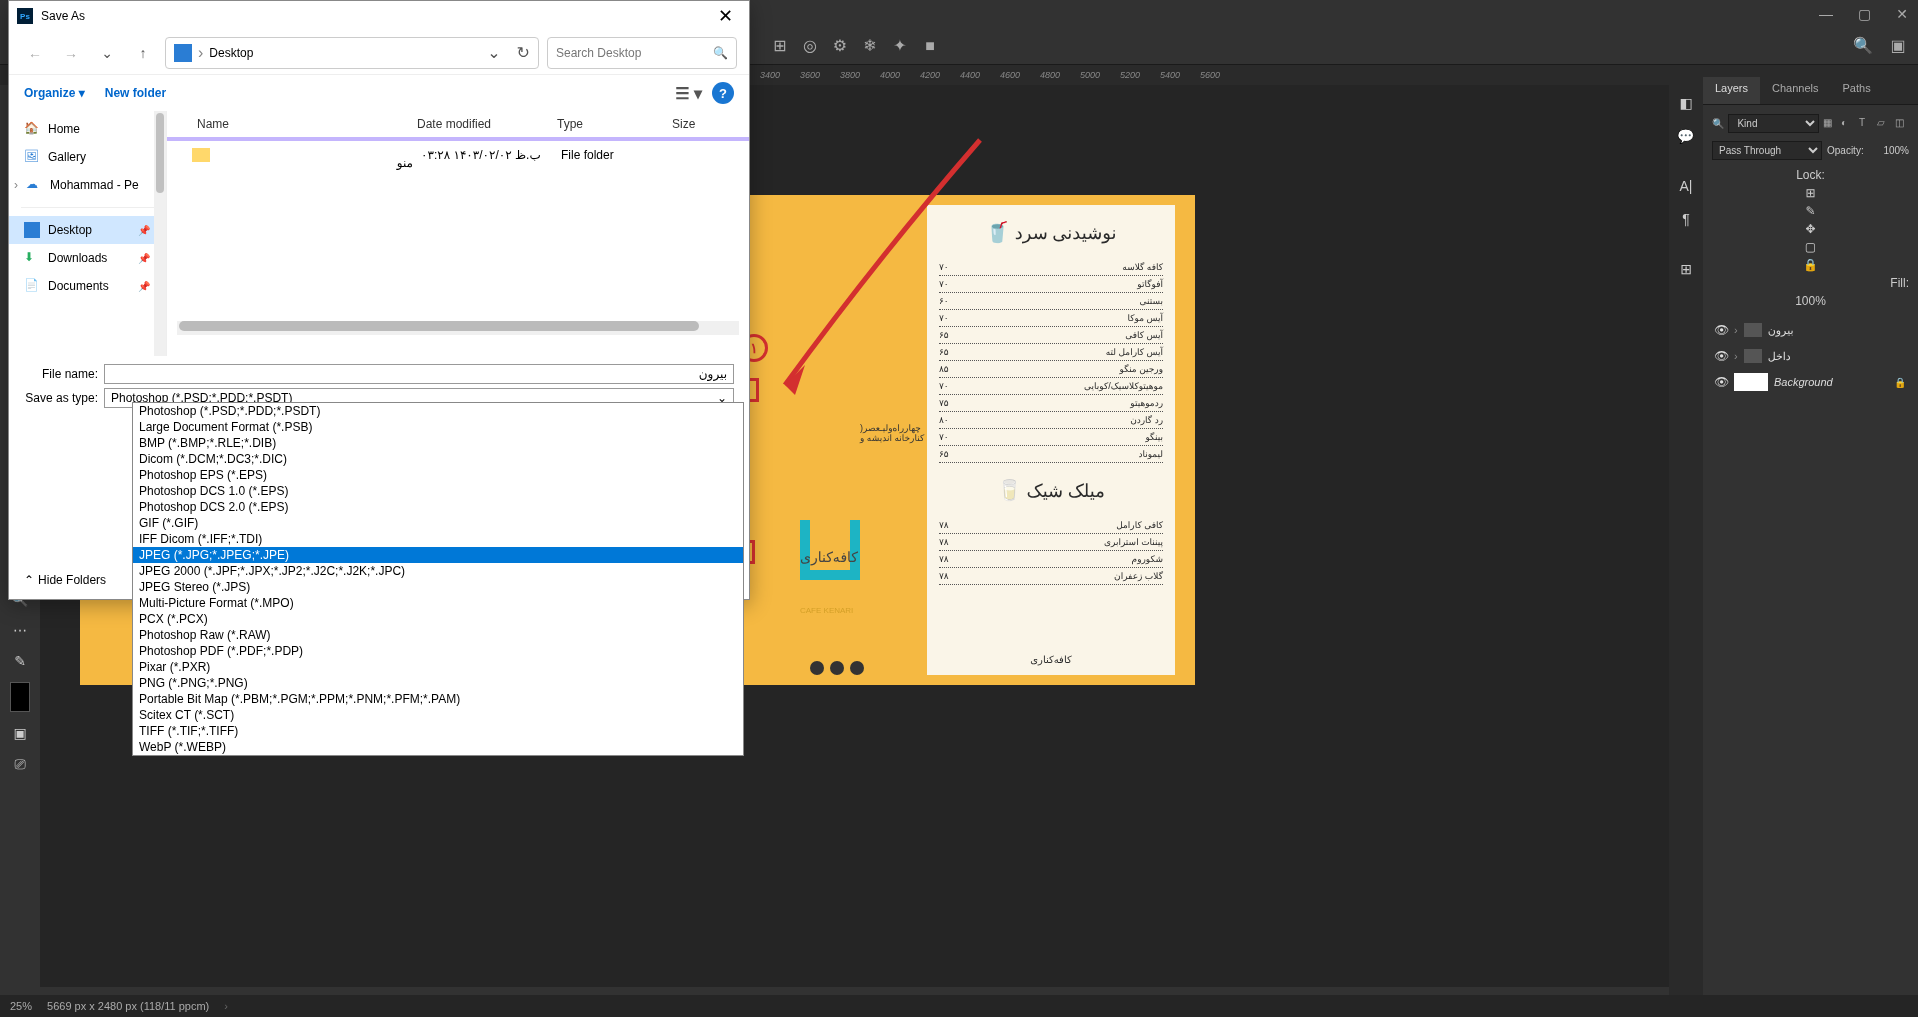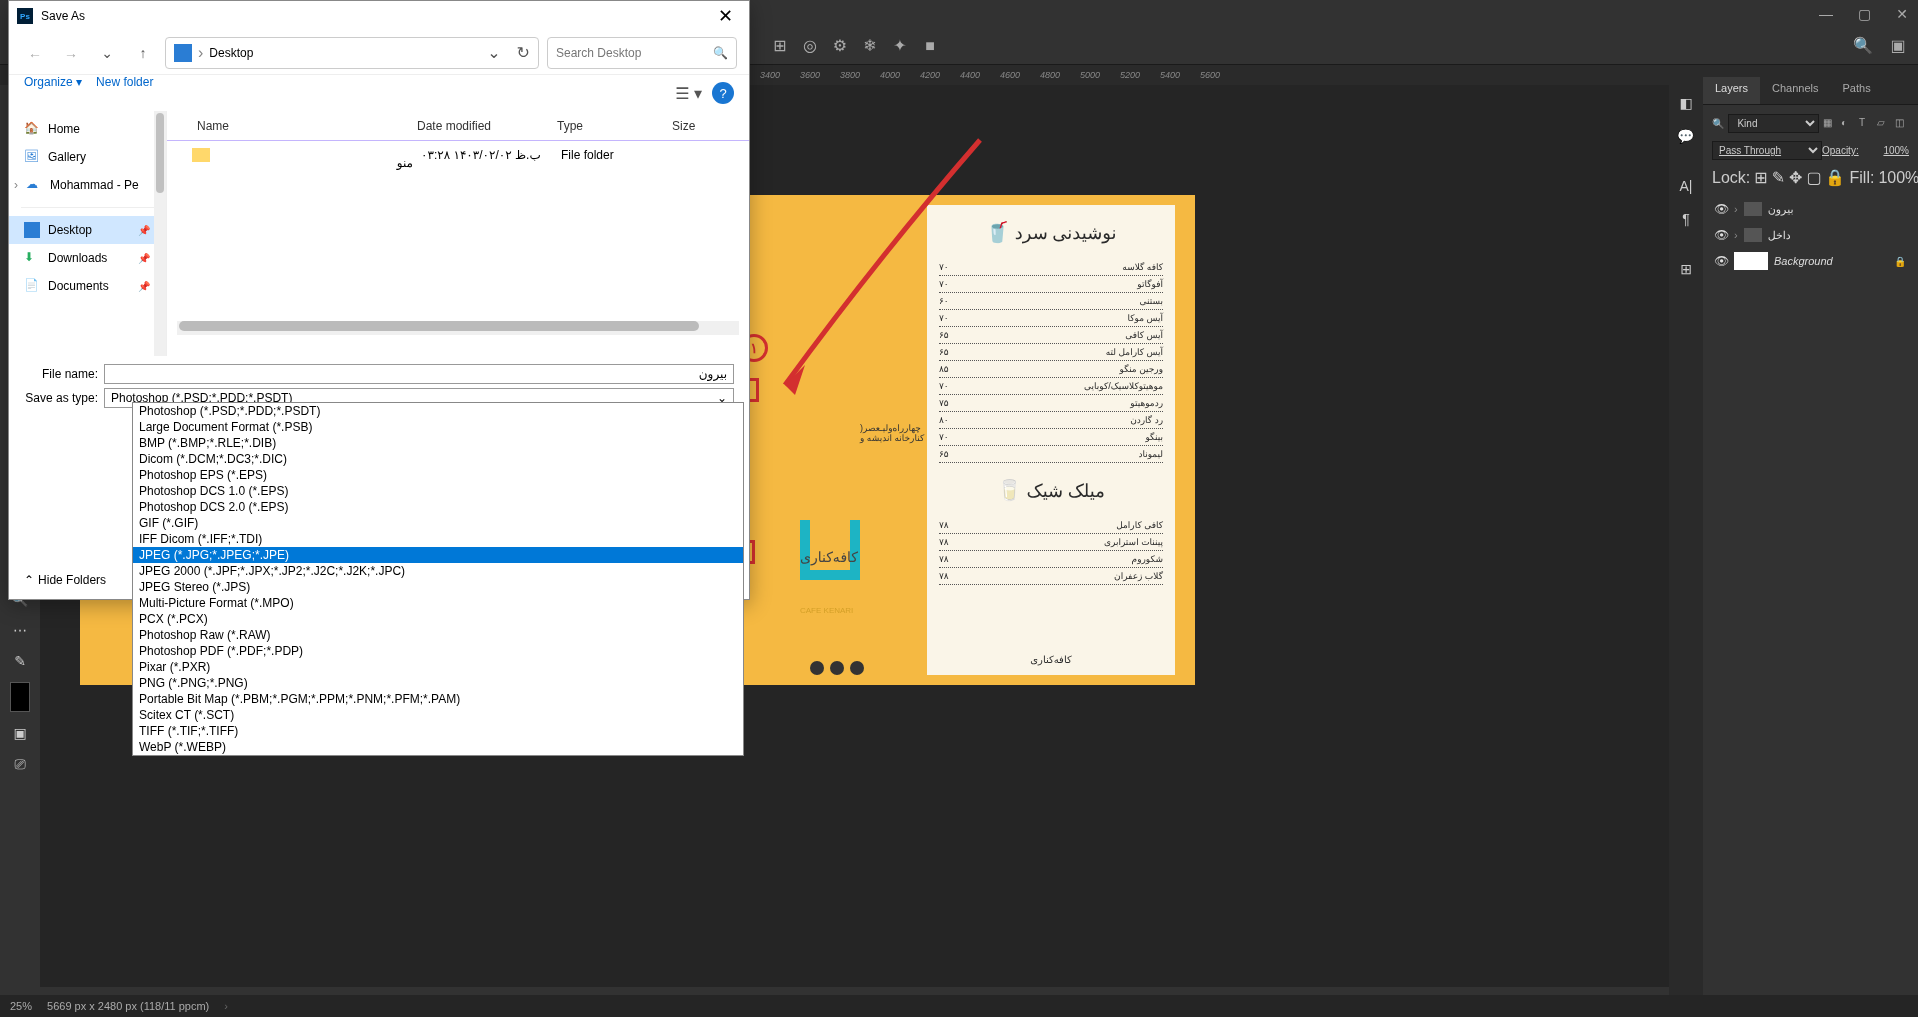--- a/index.html
+++ b/index.html
@@ -35,24 +35,24 @@
     
     .ps-panels { position: absolute; top: 77px; right: 0; width: 215px; bottom: 0; background: #323232; }
     .panel-tabs { display: flex; height: 28px; background: #2a2a2a; border-bottom: 1px solid #1a1a1a; }
     .panel-tab { padding: 5px 12px; font-size: 11px; color: #aaa; }
     .panel-tab.active { background: #3a3a3a; color: #ddd; }
     .panel-body { padding: 5px; }
     .kind-row { display: flex; align-items: center; gap: 4px; padding: 4px; }
     .kind-select { flex: 1; background: #2a2a2a; border: 1px solid #1a1a1a; color: #ccc; padding: 2px 4px; font-size: 10px; }
     .filter-icons { display: flex; gap: 4px; }
     .filter-icons span { width: 14px; height: 14px; font-size: 10px; color: #aaa; }
-    .blend-row { display: flex; align-items: center; padding: 4px; font-size: 10px; color: #ccc; text-decoration: underline; }
+    .blend-row { display: flex; align-items: center; gap: 5px; padding: 4px; font-size: 10px; color: #ccc; }
     .blend-select { background: #2a2a2a; border: 1px solid #1a1a1a; color: #ccc; padding: 2px; font-size: 10px; }
     .opacity-val { margin-left: auto; }
-    .lock-row { display: flex; align-items: center; gap: 4px; padding: 4px; font-size: 16px; color: #ccc; }
+    .lock-row { display: flex; align-items: center; gap: 4px; padding: 4px; font-size: 12px; color: #ccc; flex-direction: column; }
     .layers-list { margin-top: 5px; }
     .layer-item { display: flex; align-items: center; gap: 6px; padding: 4px 6px; font-size: 11px; color: #ddd; height: 26px; }
     .layer-item .eye { width: 14px; font-size: 12px; }
     .layer-item .folder-chip { width: 18px; height: 14px; background: #555; }
     .layer-item .bg-chip { width: 34px; height: 18px; background: #fff; }
     .layer-item .lock { margin-left: auto; font-size: 10px; color: #888; }
     
     .ps-iconcol { position: absolute; top: 77px; right: 215px; width: 34px; bottom: 0; background: #2a2a2a; padding-top: 8px; }
     
     .ps-statusbar { position: absolute; bottom: 0; left: 0; right: 0; height: 22px; background: #252525; color: #aaa; font-size: 11px; display: flex; align-items: center; padding: 0 10px; gap: 15px; }
@@ -68,21 +68,21 @@
     .nav-btn { width: 28px; height: 28px; display: flex; align-items: center; justify-content: center; color: #555; font-size: 14px; }
     .nav-btn.disabled { color: #aaa; }
     .addr-bar { flex: 1; display: flex; align-items: center; border: 1px solid #ccc; border-radius: 4px; height: 32px; padding: 0 8px; gap: 6px; }
     .addr-icon { width: 18px; height: 18px; background: #2a7dd4; }
     .addr-text { font-size: 12px; }
     .addr-dropdown { margin-left: auto; color: #555; }
     .refresh { margin-left: 10px; color: #555; }
     .search-box { width: 190px; border: 1px solid #ccc; border-radius: 4px; height: 32px; display: flex; align-items: center; padding: 0 8px; color: #777; font-size: 12px; }
     .search-box .sicon { margin-left: auto; }
     
-    .dlg-toolbar { height: 36px; display: flex; padding: 0 15px; gap: 14px; }
+    .dlg-toolbar { height: 36px; display: flex; align-items: center; padding: 0 15px; gap: 20px; font-weight: bold; }
     .tb-link { color: #0066cc; font-size: 12px; }
     .tb-right { margin-left: auto; display: flex; align-items: center; gap: 10px; }
     .help-circle { width: 22px; height: 22px; border-radius: 50%; background: #1976d2; color: #fff; font-size: 13px; display: flex; align-items: center; justify-content: center; }
     
     .dlg-body { display: flex; height: 245px; }
     .dlg-sidebar { width: 158px; border-right: 1px solid #eee; padding: 4px 0; font-size: 12px; position: relative; }
     .sb-item { display: flex; align-items: center; gap: 8px; padding: 6px 15px; }
     .sb-item.selected { background: #d0e7ff; }
     .sb-icon { width: 16px; height: 16px; }
     .sb-icon.home { color: #f5a623; }
@@ -90,21 +90,21 @@
     .sb-icon.cloud { color: #2a7dd4; }
     .sb-icon.desktop { background: #2a7dd4; }
     .sb-icon.download { color: #27ae60; }
     .sb-icon.docs { color: #2a7dd4; }
     .sb-pin { margin-left: auto; color: #888; font-size: 10px; }
     .sb-divider { height: 1px; background: #eee; margin: 8px 12px; }
     .sb-scroll { position: absolute; right: 0; top: 0; bottom: 0; width: 12px; background: #f0f0f0; }
     .sb-thumb { width: 8px; height: 80px; background: #c0c0c0; margin: 2px auto; border-radius: 4px; }
     
     .dlg-filelist { flex: 1; }
-    .fl-header { display: flex; font-size: 12px; color: #333; border-bottom: 1px solid #c4b5fd; height: 30px; align-items: center; }
+    .fl-header { display: flex; font-size: 12px; color: #333; border-bottom: 4px solid #c4b5fd; height: 30px; align-items: center; }
     .fl-col-name { width: 250px; padding-left: 30px; }
     .fl-col-date { width: 140px; }
     .fl-col-type { width: 115px; }
     .fl-col-size { width: 50px; }
     .fl-row { display: flex; font-size: 12px; height: 28px; align-items: center; }
     .fl-row .folder-icon { width: 18px; height: 14px; background: #ffd86b; margin: 0 8px 0 25px; }
     .fl-row .fname { width: 203px; direction: rtl; text-align: right; padding-right: 8px; margin-top: 16px; }
     .fl-scroll { height: 14px; background: #f0f0f0; margin: 0 10px; }
     .fl-scroll-thumb { height: 10px; width: 520px; background: #bbb; margin: 2px; border-radius: 5px; }
     

